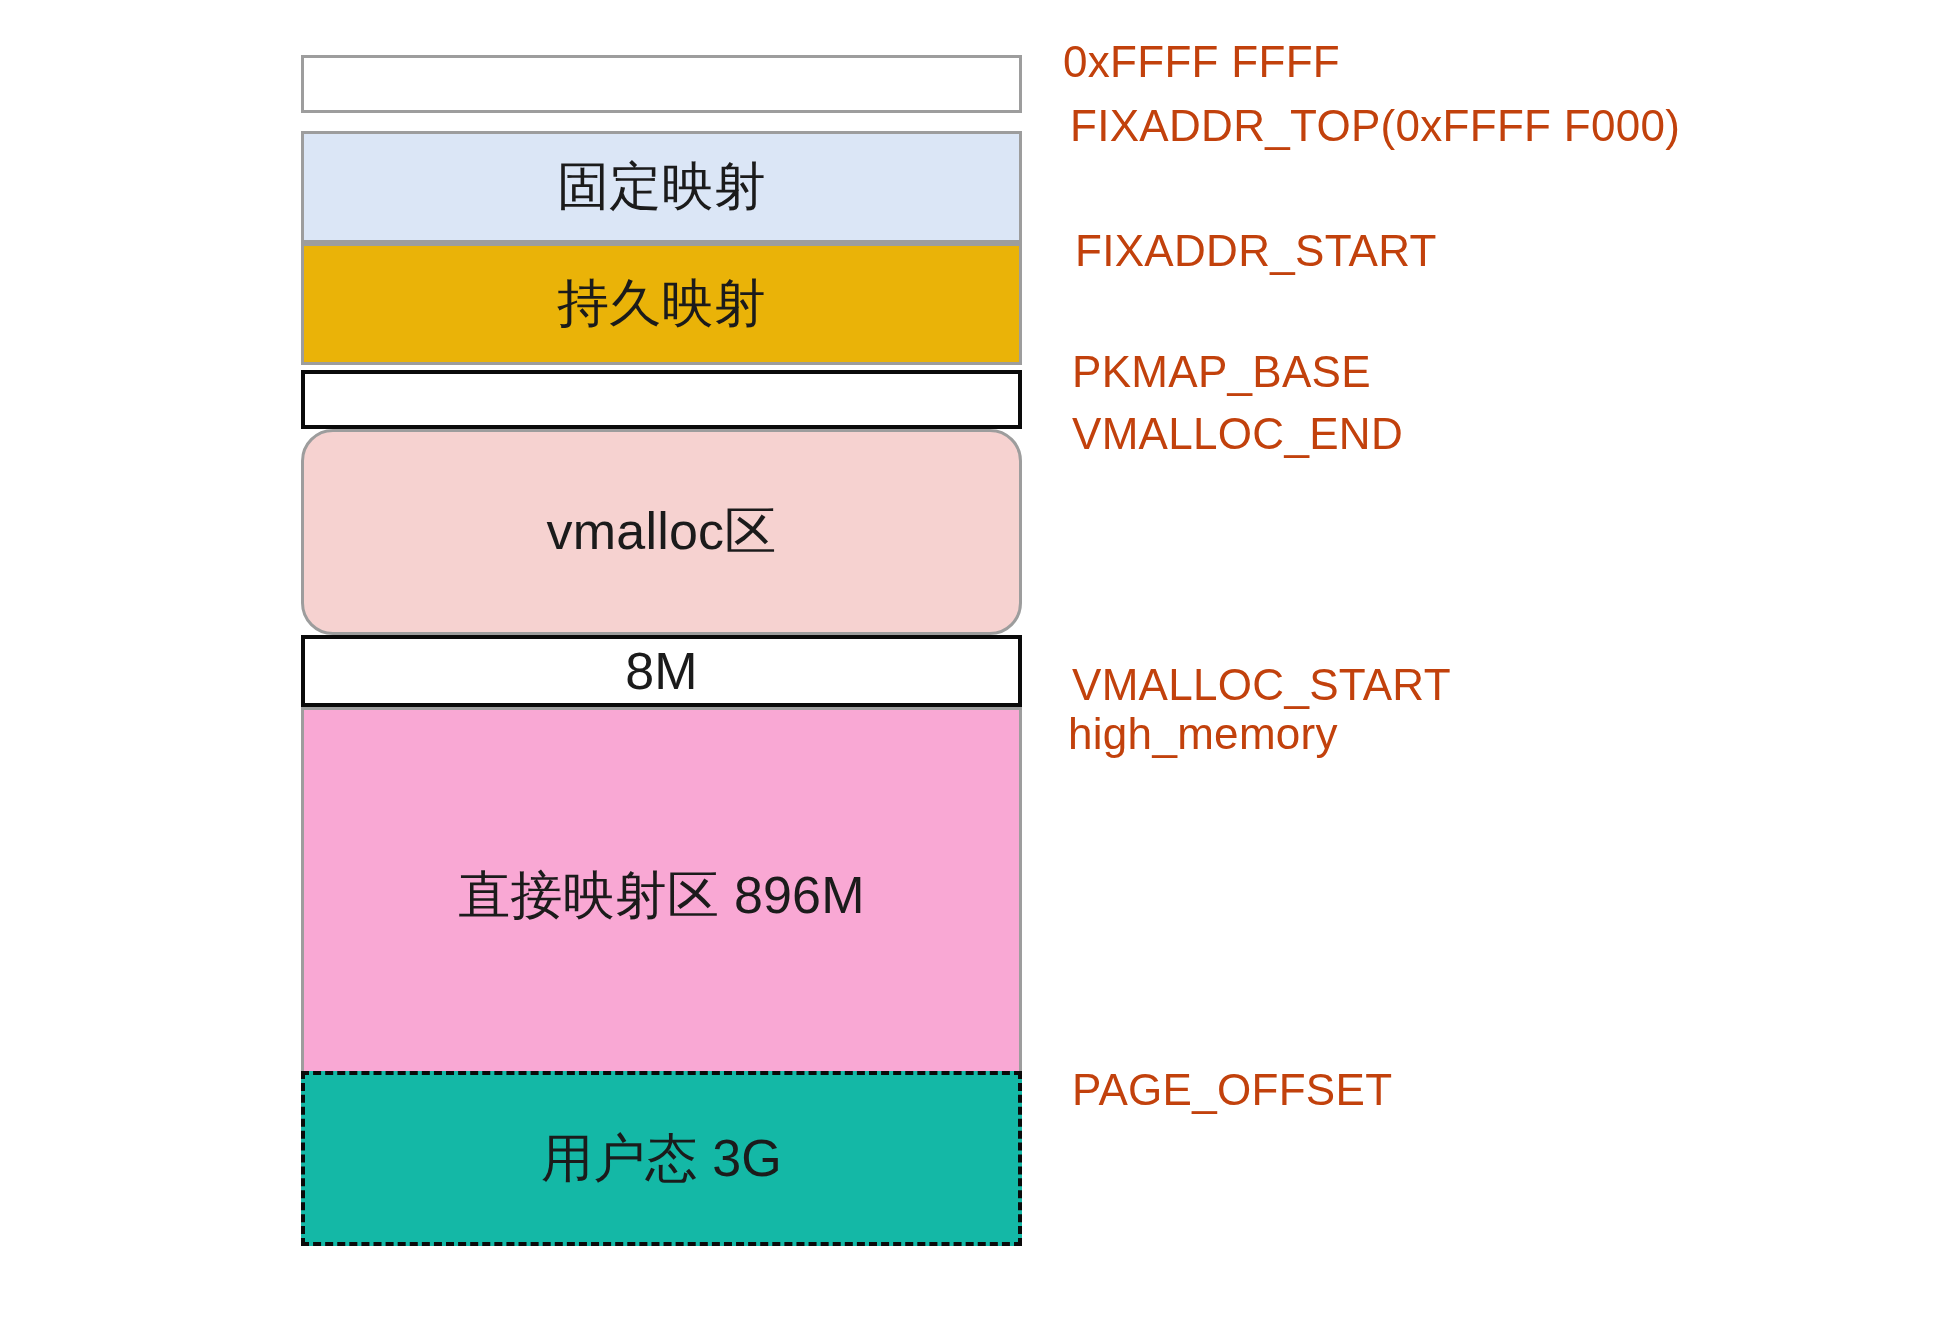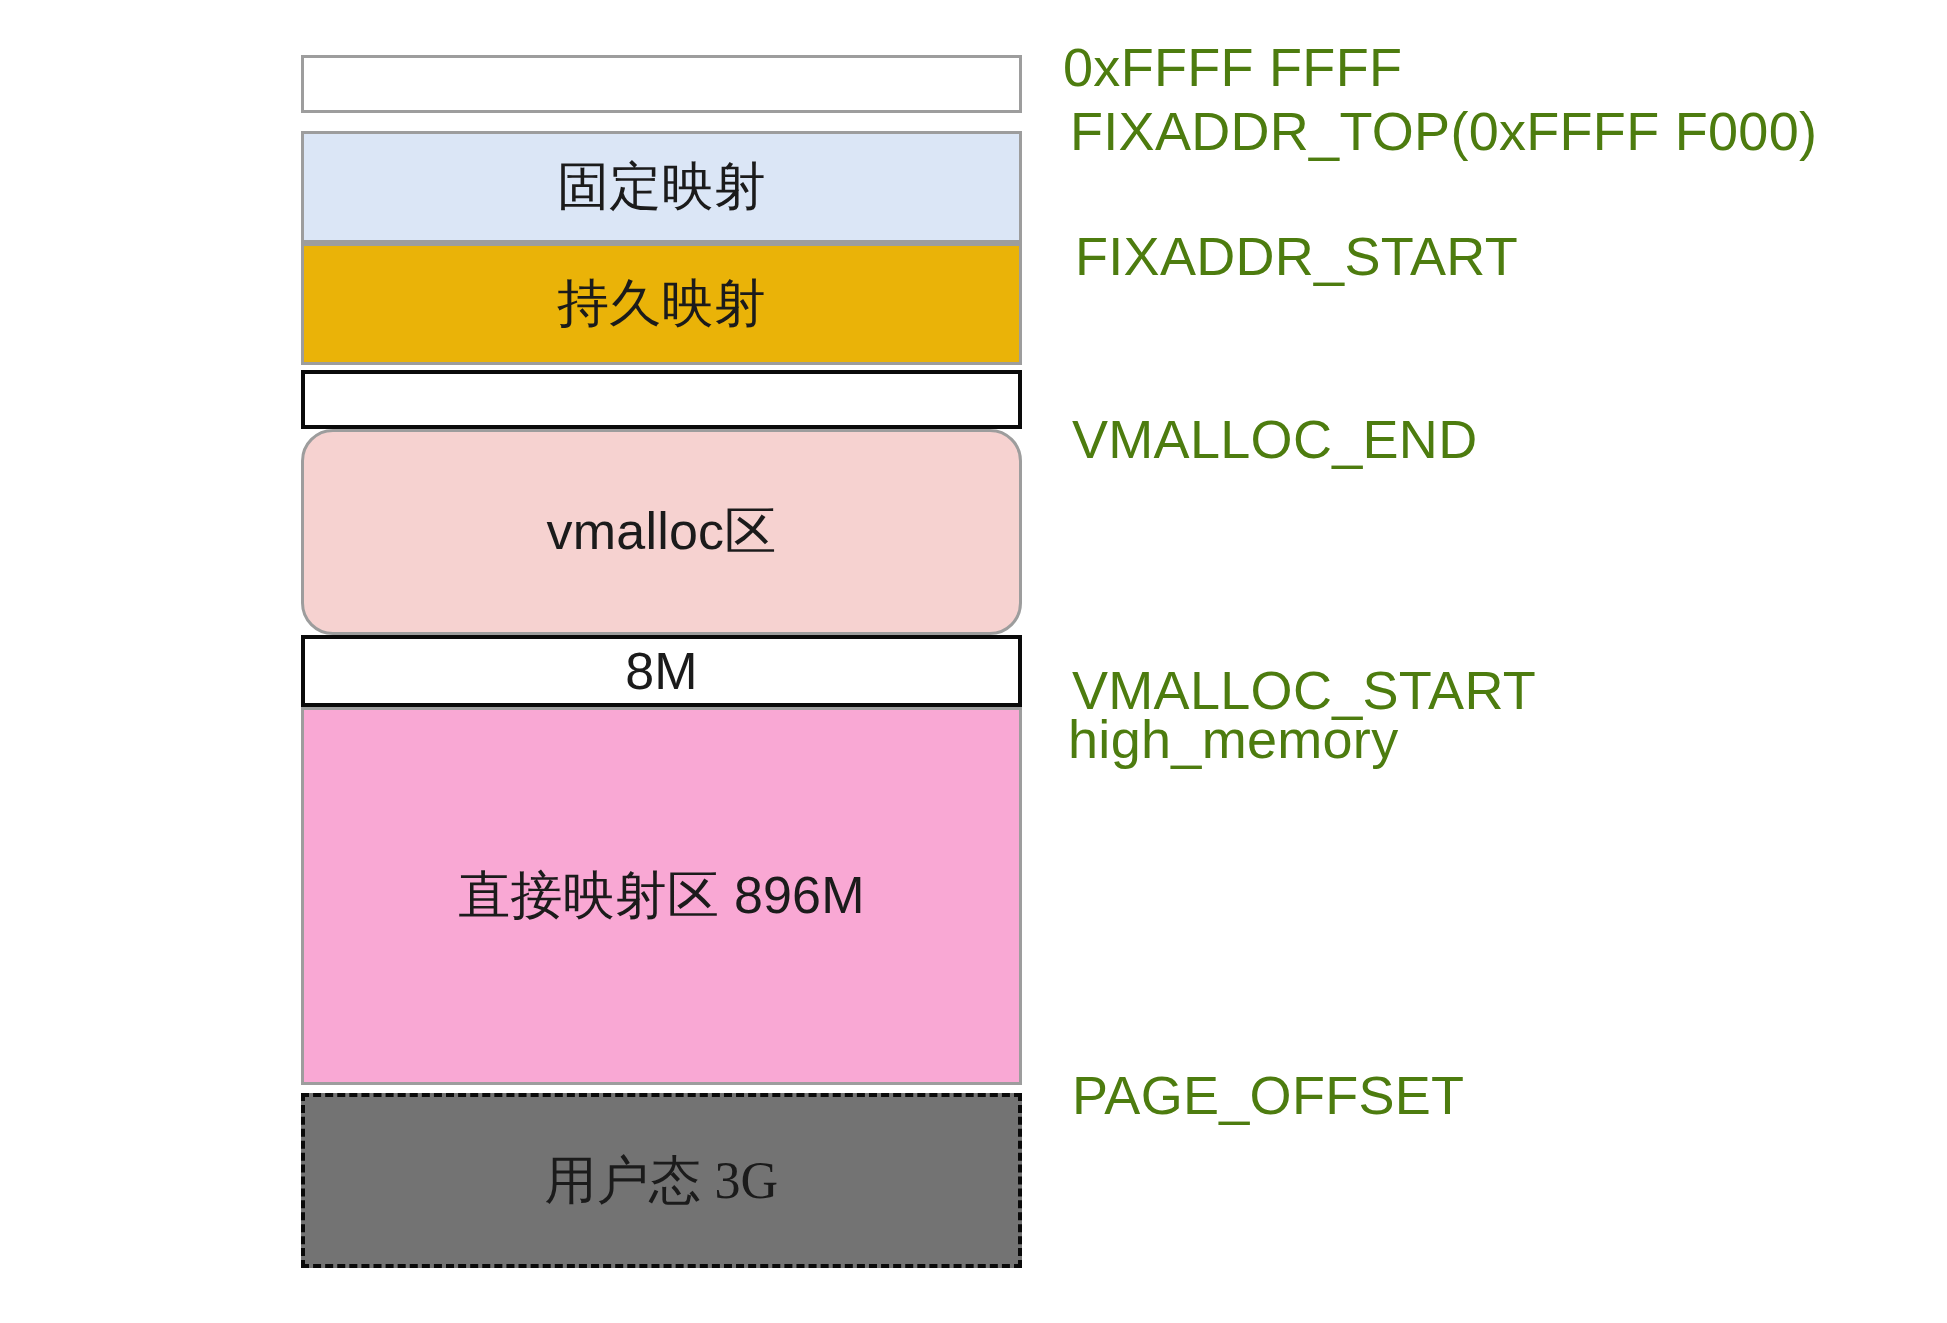--- a/index.html
+++ b/index.html
@@ -44,22 +44,22 @@
     border: 4px solid #0a0a0a;
   }
   .mem-block.dashed-edge {
     border: 4px dashed #0a0a0a;
     background: #ffffff;
   }
 
   
   .addr-label {
     position: absolute;
-    color: #4d7c0f;
-    font-size: 54px;
+    color: #c2410c;
+    font-size: 44px;
     letter-spacing: 0.3px;
     white-space: nowrap;
     line-height: 1;
   }
 </style>
 </head>
 <body>
 
 <div id="diagram-canvas">
     <div class="mem-block gray-edge" style="top: 55px; height: 58px; background: rgb(255, 255, 255);">
@@ -76,23 +76,24 @@
     </div>
     <div class="mem-block gray-edge" style="top: 429px; height: 206px; background: rgb(246, 210, 208); border-radius: 32px;">
       <span>vmalloc区</span>
     </div>
     <div class="mem-block dark-edge" style="top: 635px; height: 72px; background: rgb(255, 255, 255);">
       <span>8M</span>
     </div>
     <div class="mem-block gray-edge" style="top: 707px; height: 378px; background: #f9a8d4;">
       <span>直接映射区 896M</span>
     </div>
-    <div class="mem-block dashed-edge" style="top: 1093px; height: 175px; background: #737373; font-family: Liberation Serif, serif;">
+    <div class="mem-block dashed-edge" style="top: 1071px; height: 175px; background: #14b8a6;">
       <span>用户态 3G</span>
     </div>
     <div class="addr-label" style="top: 40px; left: 1063px;">0xFFFF FFFF</div>
     <div class="addr-label" style="top: 104px; left: 1070px;">FIXADDR_TOP(0xFFFF F000)</div>
     <div class="addr-label" style="top: 229px; left: 1075px;">FIXADDR_START</div>
+    <div class="addr-label" style="top: 350px; left: 1072px;">PKMAP_BASE</div>
     <div class="addr-label" style="top: 412px; left: 1072px;">VMALLOC_END</div>
     <div class="addr-label" style="top: 623px; left: 1072px; margin-top: 40px;">VMALLOC_START</div>
     <div class="addr-label" style="top: 712px; left: 1068px;">high_memory</div>
     <div class="addr-label" style="top: 1068px; left: 1072px;">PAGE_OFFSET</div>
   </div>
 
 </body></html>

